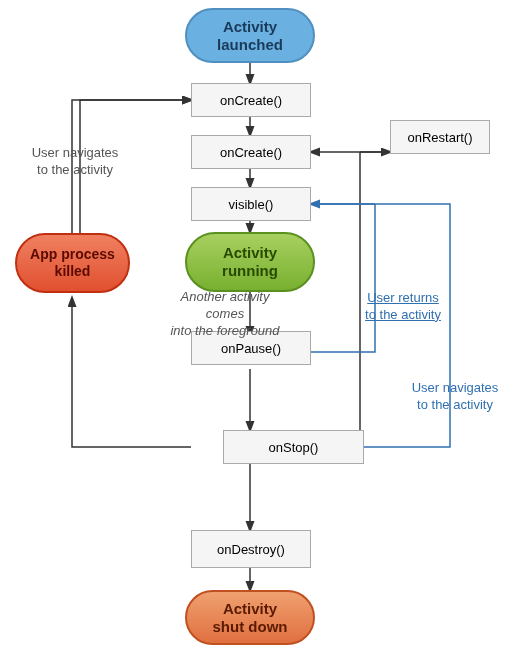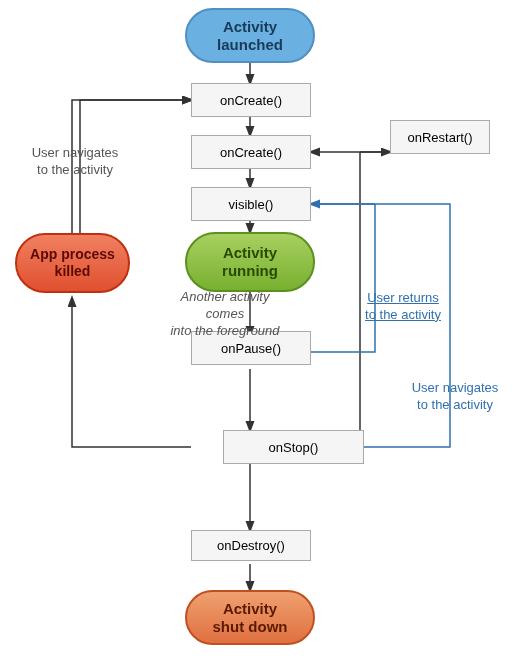--- a/index.html
+++ b/index.html
@@ -89,21 +89,21 @@
     }
     .node-on-stop {
       width: 141px;
       height: 34px;
       left: 191px;
       top: 430px;
       margin-left: 32px;
     }
     .node-on-destroy {
       width: 120px;
-      height: 31px;
+      height: 38px;
       left: 191px;
       top: 530px;
     }
     .node-activity-shutdown {
       background: linear-gradient(to bottom, #f0a070, #e07040);
       border: 2px solid #c05020;
       color: #5a1a00;
       width: 130px;
       height: 55px;
       left: 185px;

